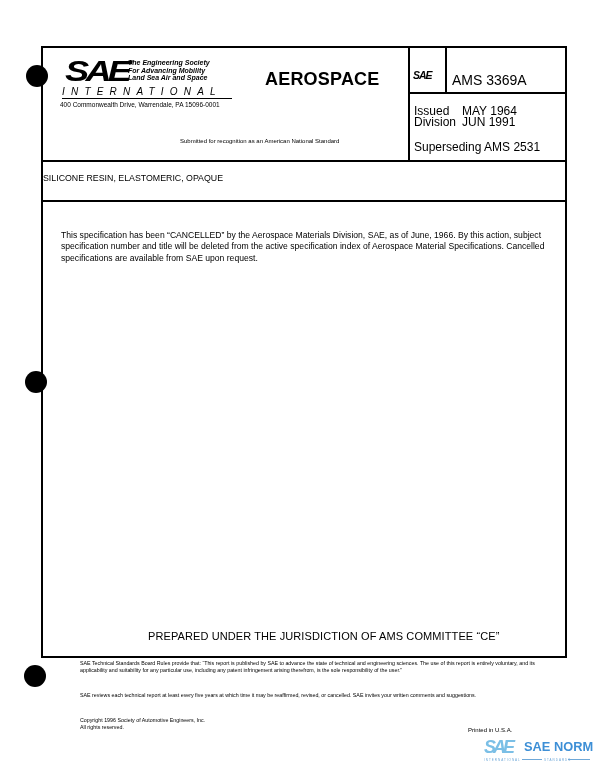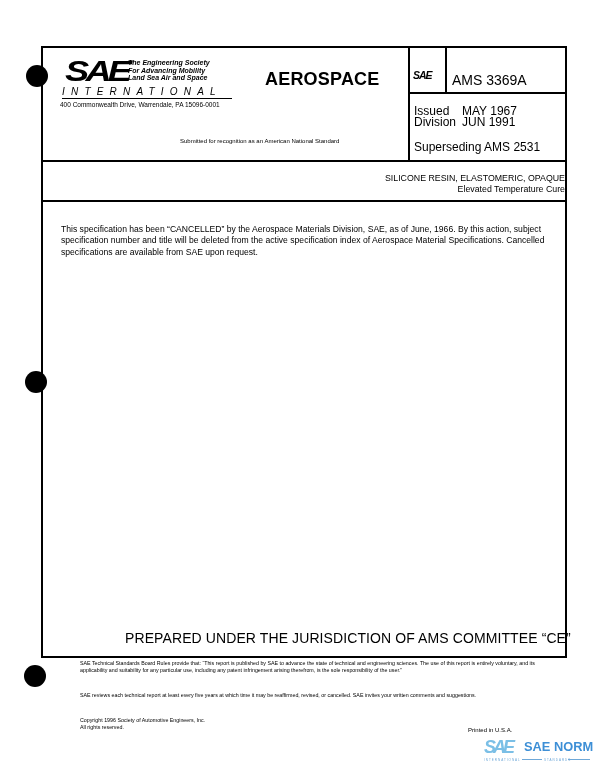--- a/index.html
+++ b/index.html
@@ -16,23 +16,23 @@
   .address { position:absolute; left:60px; top:101px; font-size:6.5px; line-height:8px; white-space:nowrap; }
 
   .ams-title { position:absolute; left:265px; top:70px; font-size:18px; font-weight:bold; line-height:19px; letter-spacing:0.2px; }
   .submitted { position:absolute; left:180px; top:138px; font-size:6px; white-space:nowrap; }
 
   .sae-small { position:absolute; left:413px; top:69px; font-size:10.5px; font-weight:bold; font-style:italic; letter-spacing:-1px; }
   .ams-num { position:absolute; left:452px; top:72px; font-size:14px; white-space:nowrap; }
   .meta { position:absolute; left:414px; font-size:12px; white-space:nowrap;text-align:right; }
   .meta .v { position:absolute; left:48px; }
 
-  .subject { position:absolute; left:43px; width:522px; text-align:right; font-size:8.8px; line-height:11px; top:173px; }
-  .body-text { position:absolute; left:61px; top:224px; width:500px; font-size:8.6px; line-height:11.3px; }
-  .prepared { position:absolute; left:125px; top:630px; font-size:14px; white-space:nowrap; letter-spacing:0.1px; }
+  .subject { position:absolute; left:43px; width:522px; text-align:left; font-size:8.8px; line-height:11px; top:173px; }
+  .body-text { position:absolute; left:61px; top:230px; width:500px; font-size:8.6px; line-height:11.3px; }
+  .prepared { position:absolute; left:148px; top:630px; font-size:11px; white-space:nowrap; letter-spacing:0.1px; }
 
   .fine { position:absolute; left:80px; width:465px; font-size:5.3px; line-height:7px; }
   .printed { position:absolute; left:468px; top:727px; font-size:6px; }
 
   .wm { position:absolute; left:484px; top:738px; }
   .wm-sae { position:absolute; left:0; top:0; font-size:18px; font-weight:bold; font-style:italic; color:#7bbfe6; letter-spacing:-3px; line-height:18px; }
   .wm-norm { position:absolute; left:40px; top:2px; font-size:13.5px; font-weight:bold; color:#3d8fd6; white-space:nowrap; line-height:14px; transform:scaleX(0.95); transform-origin:left top; }
   .wm-sub { position:absolute; left:0; top:20px; font-size:3px; color:#6fa8d8; letter-spacing:1px; white-space:nowrap; }
   .wm-rule { position:absolute; top:21px; height:1px; background:#6fa8d8; }
 </style>
@@ -64,31 +64,30 @@
 
 <div class="ams-title">
   <div>AEROSPACE</div>
 </div>
 <div class="submitted">Submitted for recognition as an American National Standard</div>
 
 <div class="sae-small">SAE</div>
 <div class="ams-num">AMS 3369A</div>
 <div class="meta" style="top:104px;">
   <span>Issued</span>
-  <span class="v">MAY 1967</span>
+  <span class="v">MAY 1964</span>
 </div>
 <div class="meta" style="top:115px;">
   <span>Division</span>
   <span class="v">JUN 1991</span>
 </div>
 <div class="meta" style="top:140px;">Superseding AMS 2531</div>
 
 <div class="subject">
   <div>SILICONE RESIN, ELASTOMERIC, OPAQUE</div>
-  <div>Elevated Temperature Cure</div>
 </div>
 
 <div class="body-text">This specification has been “CANCELLED” by the Aerospace Materials Division, SAE, as of June, 1966. By this action, subject specification number and title will be deleted from the active specification index of Aerospace Material Specifications. Cancelled specifications are available from SAE upon request.</div>
 
 <div class="prepared">PREPARED UNDER THE JURISDICTION OF AMS COMMITTEE “CE”</div>
 
 <div class="fine" style="top:660px;">SAE Technical Standards Board Rules provide that: “This report is published by SAE to advance the state of technical and engineering sciences. The use of this report is entirely voluntary, and its applicability and suitability for any particular use, including any patent infringement arising therefrom, is the sole responsibility of the user.”</div>
 <div class="fine" style="top:692px;">SAE reviews each technical report at least every five years at which time it may be reaffirmed, revised, or cancelled. SAE invites your written comments and suggestions.</div>
 <div class="fine" style="top:717px;">
   <div>Copyright 1996 Society of Automotive Engineers, Inc.</div>

